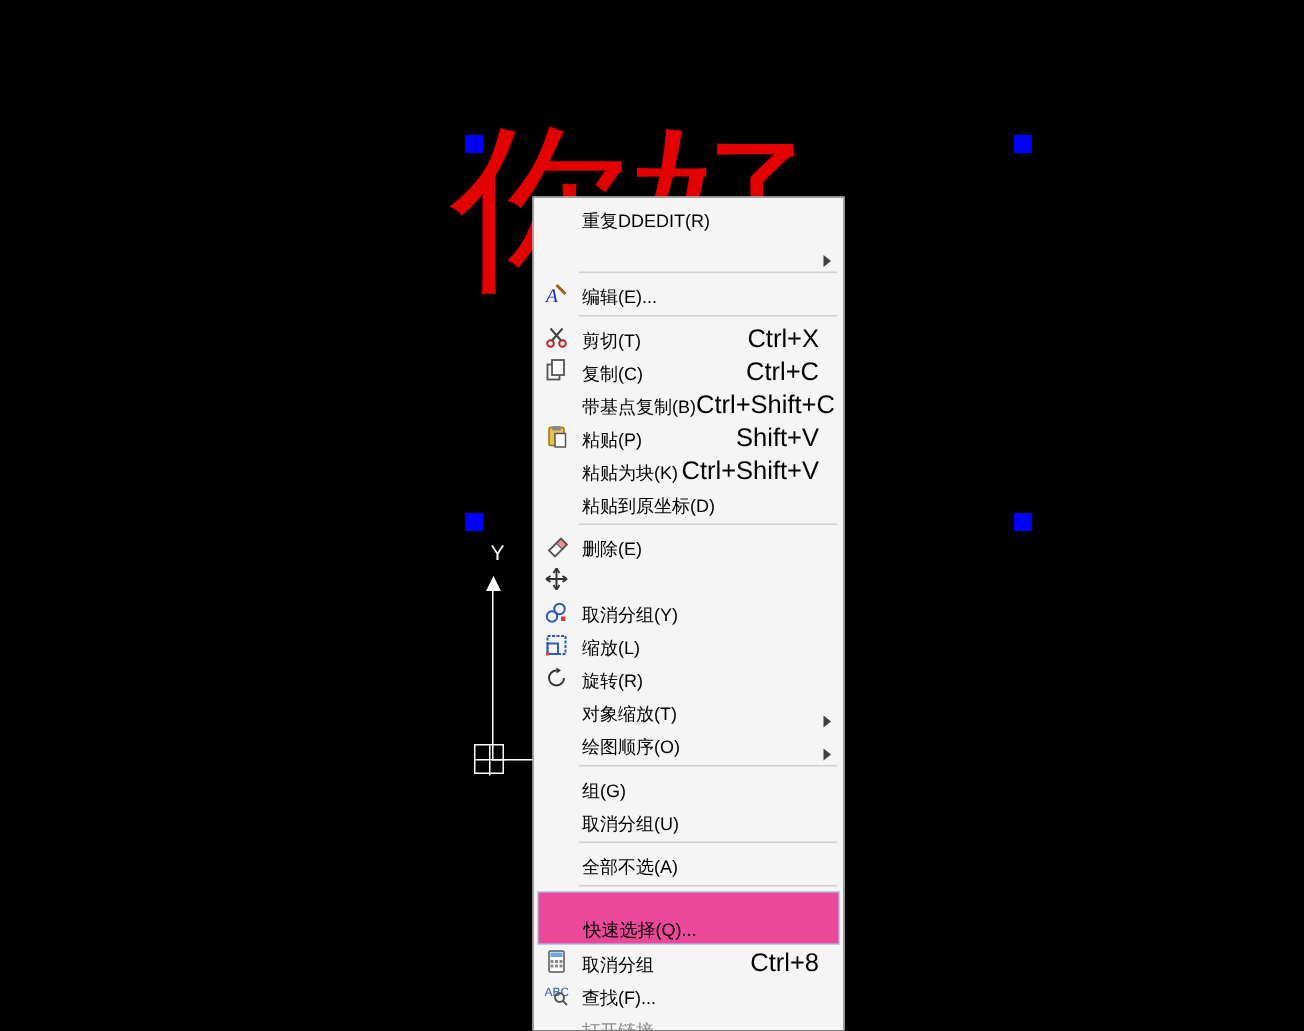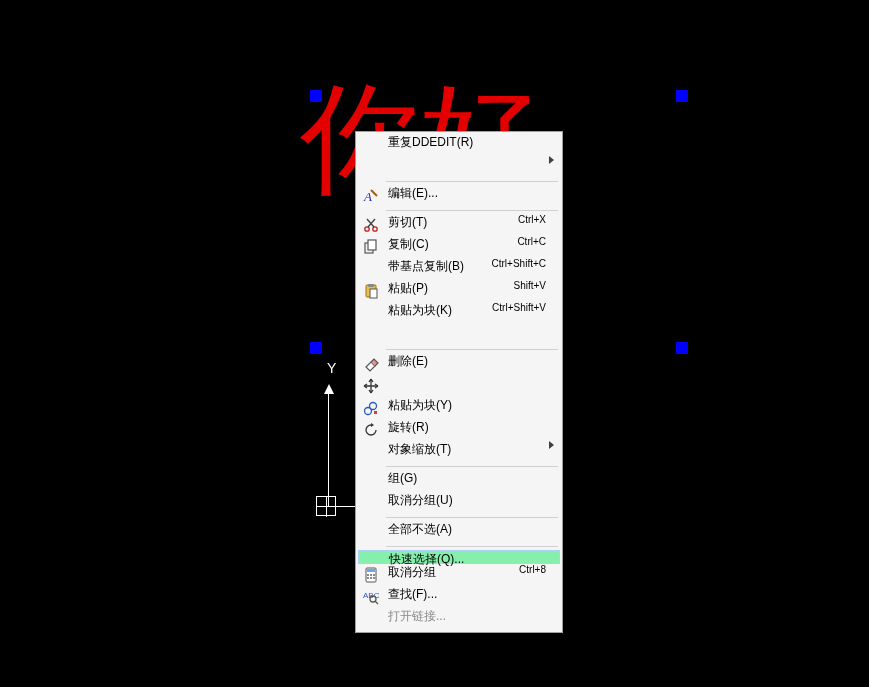--- a/index.html
+++ b/index.html
@@ -88,48 +88,48 @@
       left: 355px;
       top: 131px;
       width: 208px;
       background: #F5F5F5;
       border: 1px solid #A0A0A0;
       box-shadow: 3px 3px 6px rgba(0,0,0,0.3);
       padding: 2px;
     }
     .menu-item {
       display: flex;
-      align-items: flex-start;
+      align-items: flex-end;
       height: 22px;
       position: relative;
       color: #000;
     }
     .menu-item.disabled { color: #8A8A8A; }
     .menu-item.highlighted {
-      background: #86efac;
+      background: #ec4899;
       border: 1px solid #AECFF7;
-      height: 14px;
+      height: 36px;
     }
     .icon-gutter {
       width: 26px;
       height: 100%;
       display: flex;
       align-items: center;
       justify-content: center;
       flex-shrink: 0;
     }
     .menu-label {
       flex: 1;
       padding-left: 4px;
       white-space: nowrap;
     }
     .shortcut {
       padding-right: 14px;
       color: #000;
-      font-size: 10px;
+      font-size: 17px;
     }
     .submenu-arrow {
       position: absolute;
       right: 6px;
       width: 0; height: 0;
       border-top: 4px solid transparent;
       border-bottom: 4px solid transparent;
       border-left: 5px solid #404040;
     }
     .separator {
@@ -221,20 +221,21 @@
     <span class="menu-label">粘贴(P)</span>
     <span class="shortcut">Shift+V</span>
   </div>
   <div class="menu-item">
     <div class="icon-gutter"></div>
     <span class="menu-label">粘贴为块(K)</span>
     <span class="shortcut">Ctrl+Shift+V</span>
   </div>
   <div class="menu-item">
     <div class="icon-gutter"></div>
+    <span class="menu-label">粘贴到原坐标(D)</span>
   </div>
 
   <div class="separator"></div>
 
   <div class="menu-item">
     <div class="icon-gutter">
       <svg width="16" height="16">
           <path d="M3 11 L8 6 L12 10 L7 15 Z" fill="#fff" stroke="#555" stroke-width="1.2"></path>
           <path d="M8 6 L11 3 L15 7 L12 10" fill="#E89090" stroke="#555" stroke-width="1.2"></path>
         </svg>
@@ -250,34 +251,49 @@
     </div>
   </div>
   <div class="menu-item">
     <div class="icon-gutter">
       <svg width="16" height="16">
           <circle cx="5" cy="11" r="3.5" fill="none" stroke="#2858C0" stroke-width="1.3"></circle>
           <circle cx="10" cy="6" r="3.5" fill="none" stroke="#2858C0" stroke-width="1.3"></circle>
           <rect x="11" y="11" width="3" height="3" fill="#D04040"></rect>
         </svg>
     </div>
-    <span class="menu-label">粘贴为块(Y)</span>
+    <span class="menu-label">取消分组(Y)</span>
+  </div>
+  <div class="menu-item">
+    <div class="icon-gutter">
+      <svg width="16" height="16">
+          <rect x="2" y="7" width="7" height="7" fill="none" stroke="#2858C0" stroke-width="1.3"></rect>
+          <rect x="2" y="2" width="12" height="12" fill="none" stroke="#2858C0" stroke-width="1.3" stroke-dasharray="2 1"></rect>
+          <rect x="1" y="13" width="2" height="2" fill="#D04040"></rect>
+        </svg>
+    </div>
+    <span class="menu-label">缩放(L)</span>
   </div>
   <div class="menu-item">
     <div class="icon-gutter">
       <svg width="16" height="16">
           <path d="M13 8 A5 5 0 1 1 8 3" fill="none" stroke="#333" stroke-width="1.3"></path>
           <path d="M8 1 L8 5 L11 3 Z" fill="#333"></path>
         </svg>
     </div>
     <span class="menu-label">旋转(R)</span>
   </div>
   <div class="menu-item">
     <div class="icon-gutter"></div>
     <span class="menu-label">对象缩放(T)</span>
+    <div class="submenu-arrow"></div>
+  </div>
+  <div class="menu-item">
+    <div class="icon-gutter"></div>
+    <span class="menu-label">绘图顺序(O)</span>
     <div class="submenu-arrow"></div>
   </div>
 
   <div class="separator"></div>
 
   <div class="menu-item">
     <div class="icon-gutter"></div>
     <span class="menu-label">组(G)</span>
   </div>
   <div class="menu-item">

